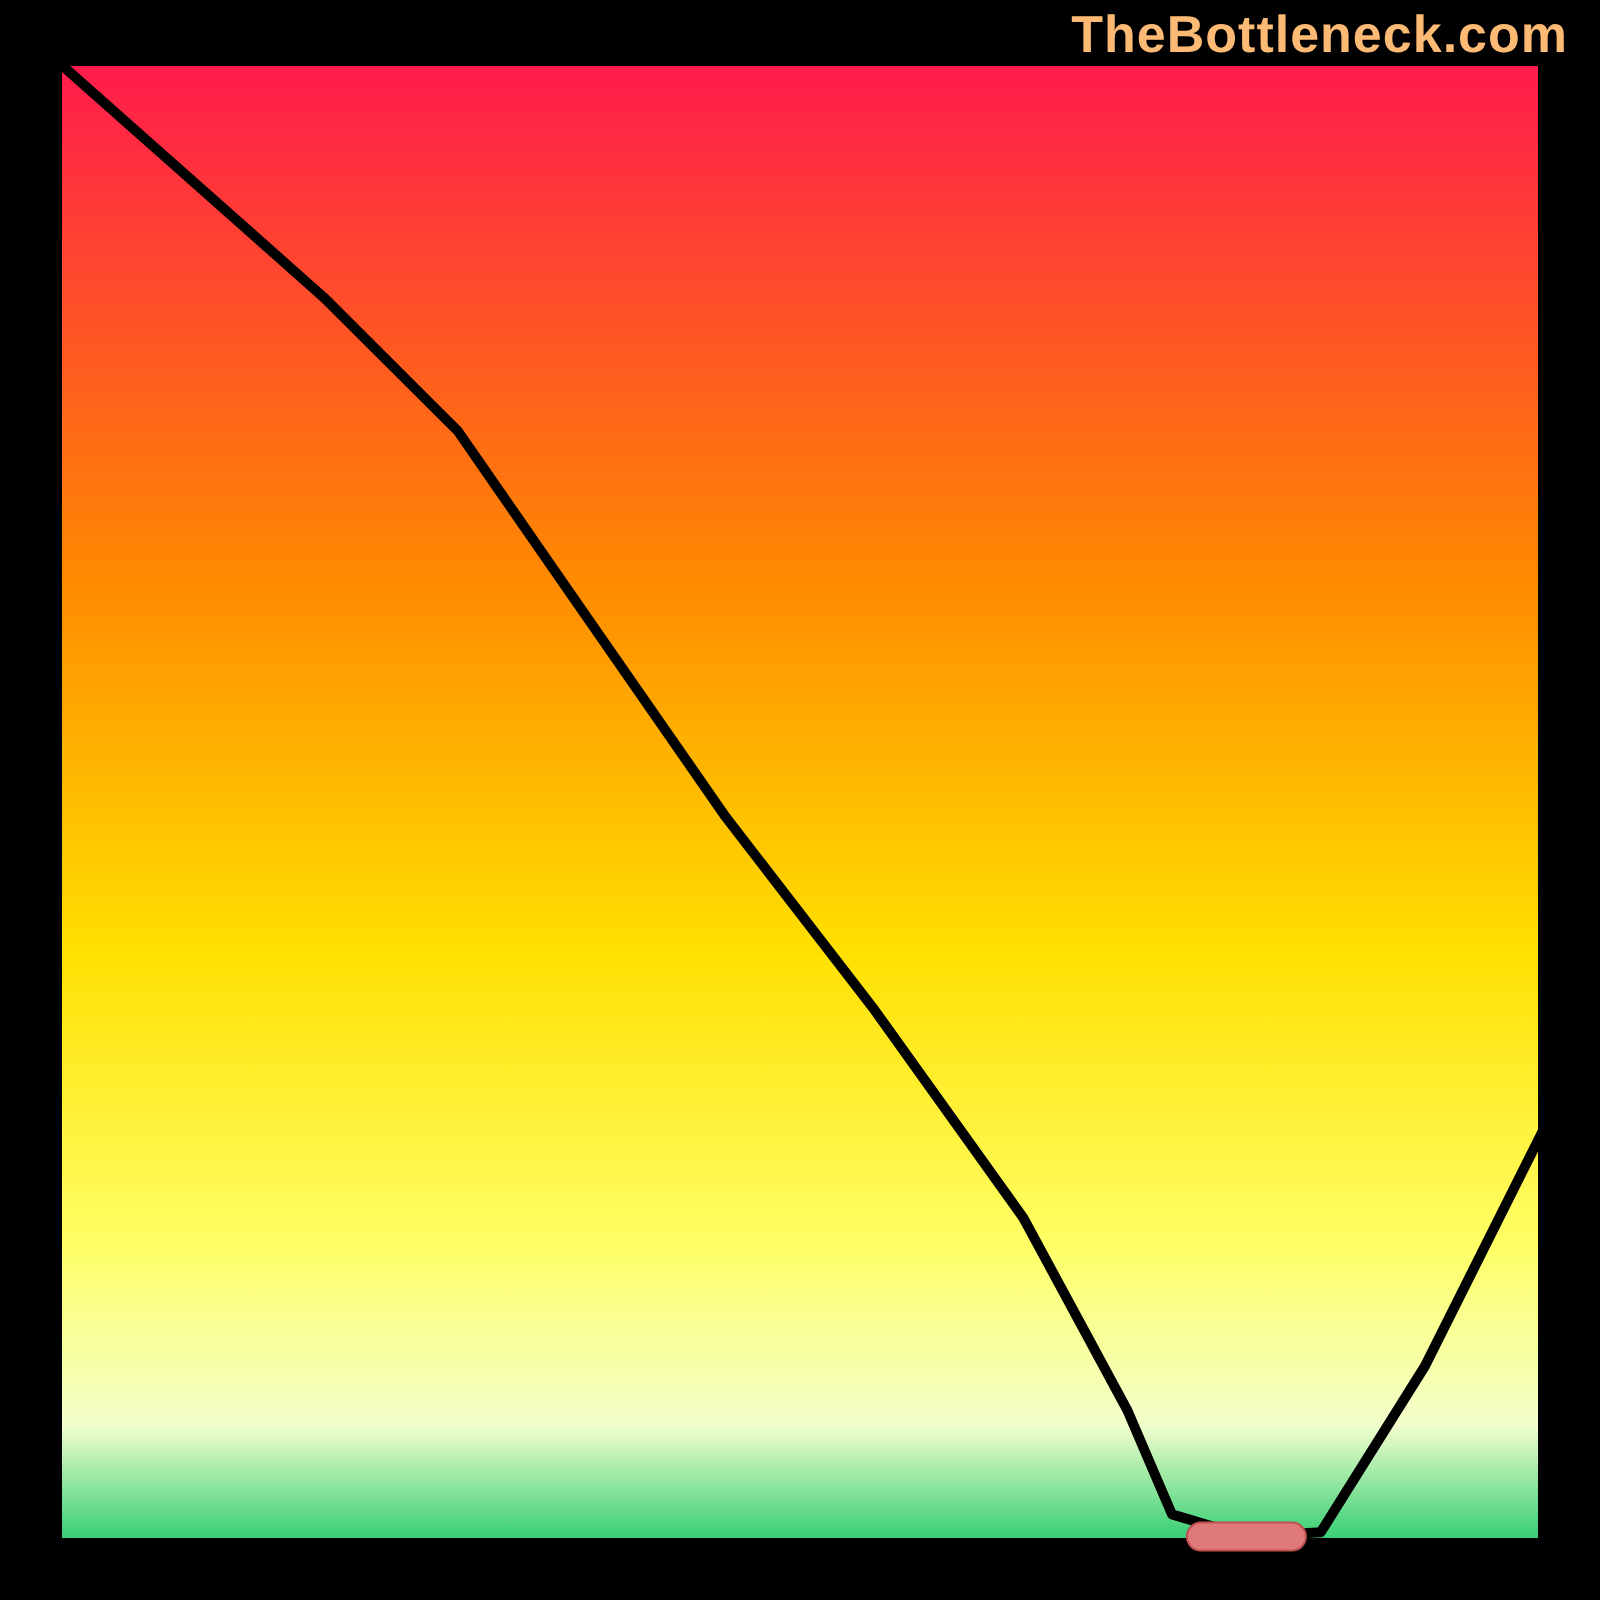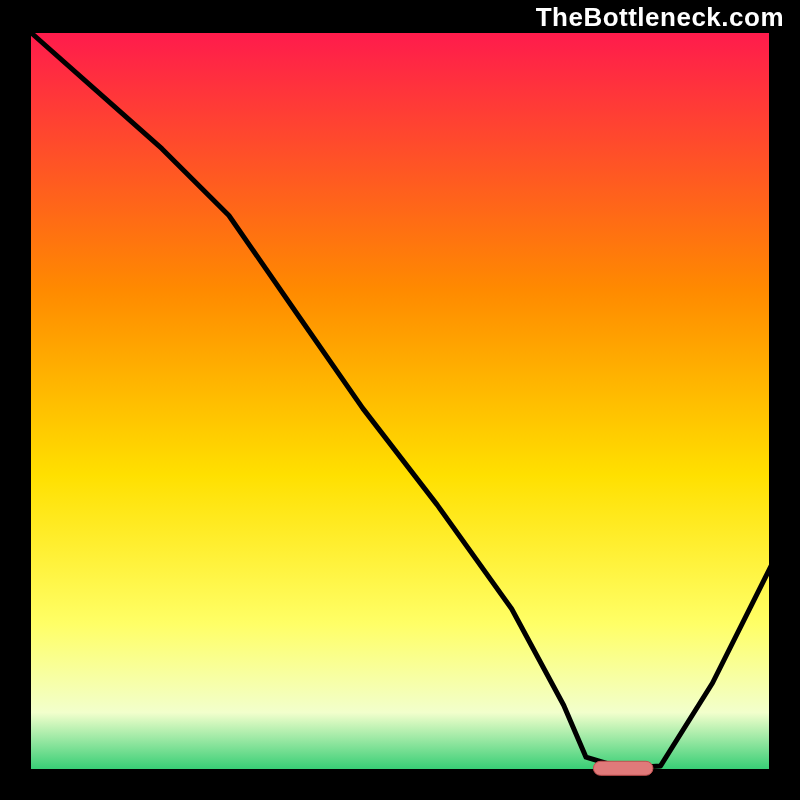--- a/index.html
+++ b/index.html
@@ -18,21 +18,21 @@
     height: 800px;
     box-sizing: border-box;
   }
   .watermark {
     position: absolute;
     top: 2px;
     right: 16px;
     font-family: Arial, Helvetica, sans-serif;
     font-size: 26px;
     font-weight: 600;
-    color: #ffffff;
+    color: #fdba74;
     letter-spacing: 0.5px;
   }
   svg {
     position: absolute;
     left: 0;
     top: 0;
   }
 </style>
 </head>
 <body>

